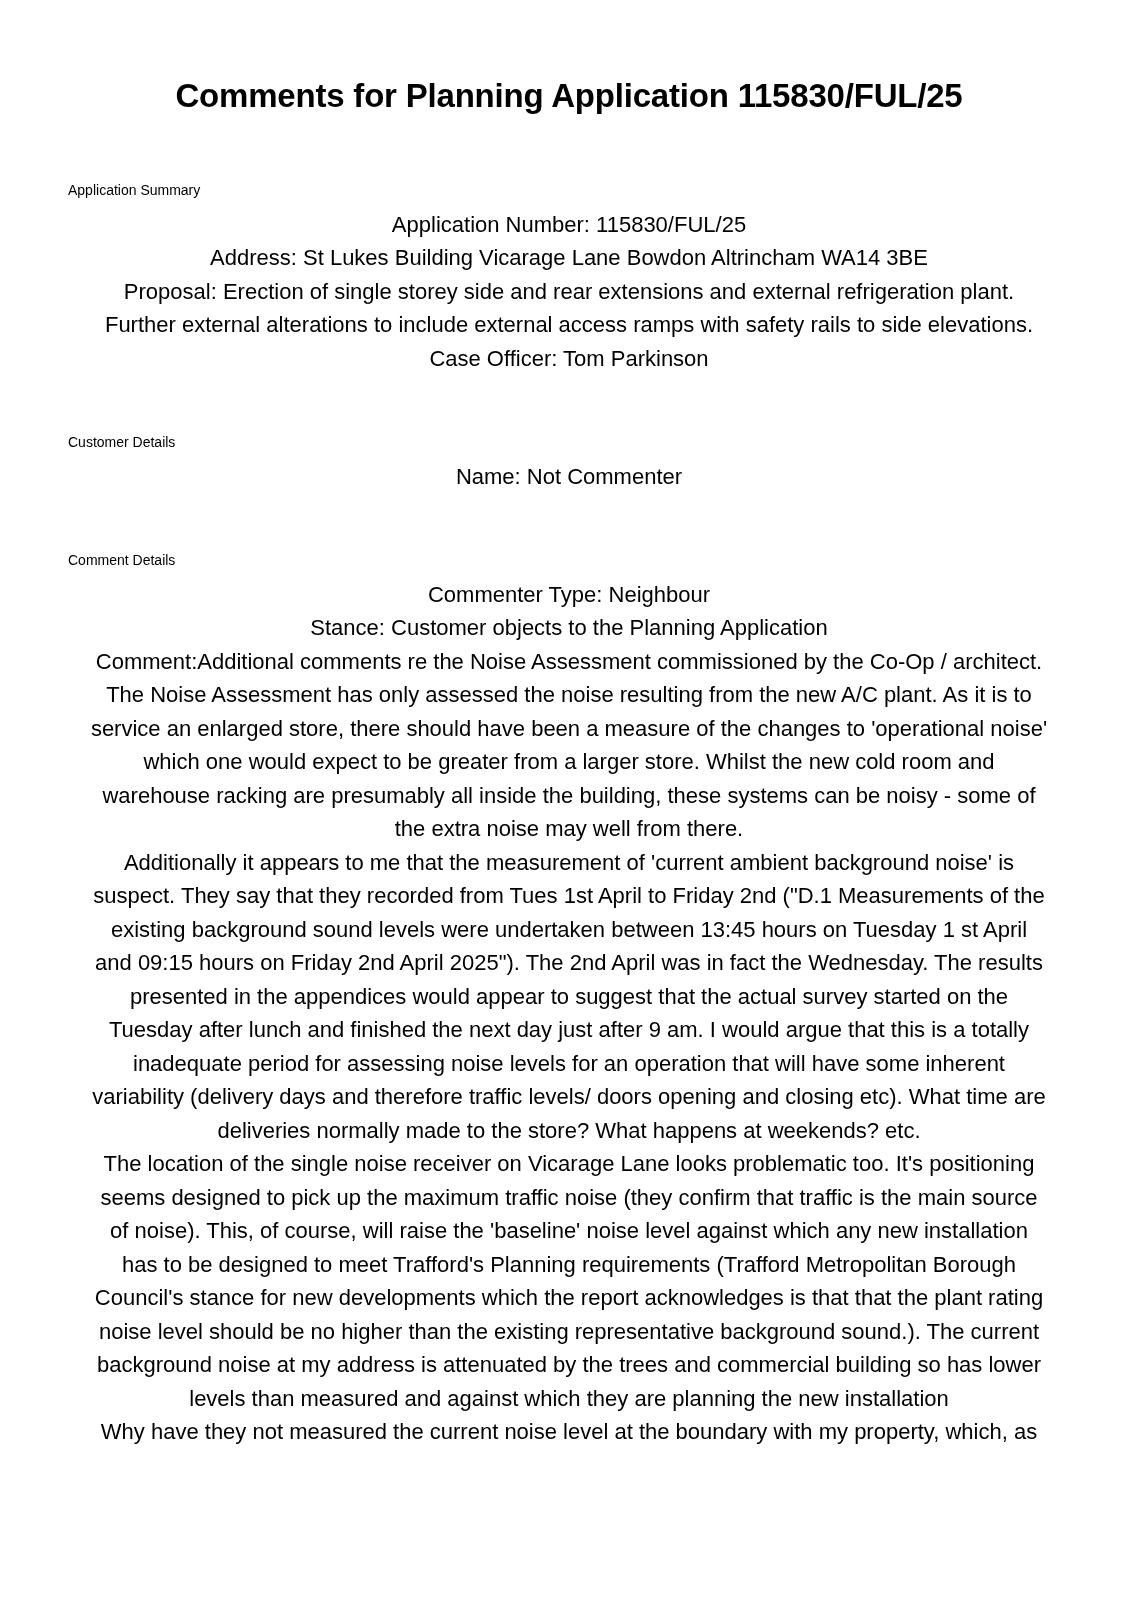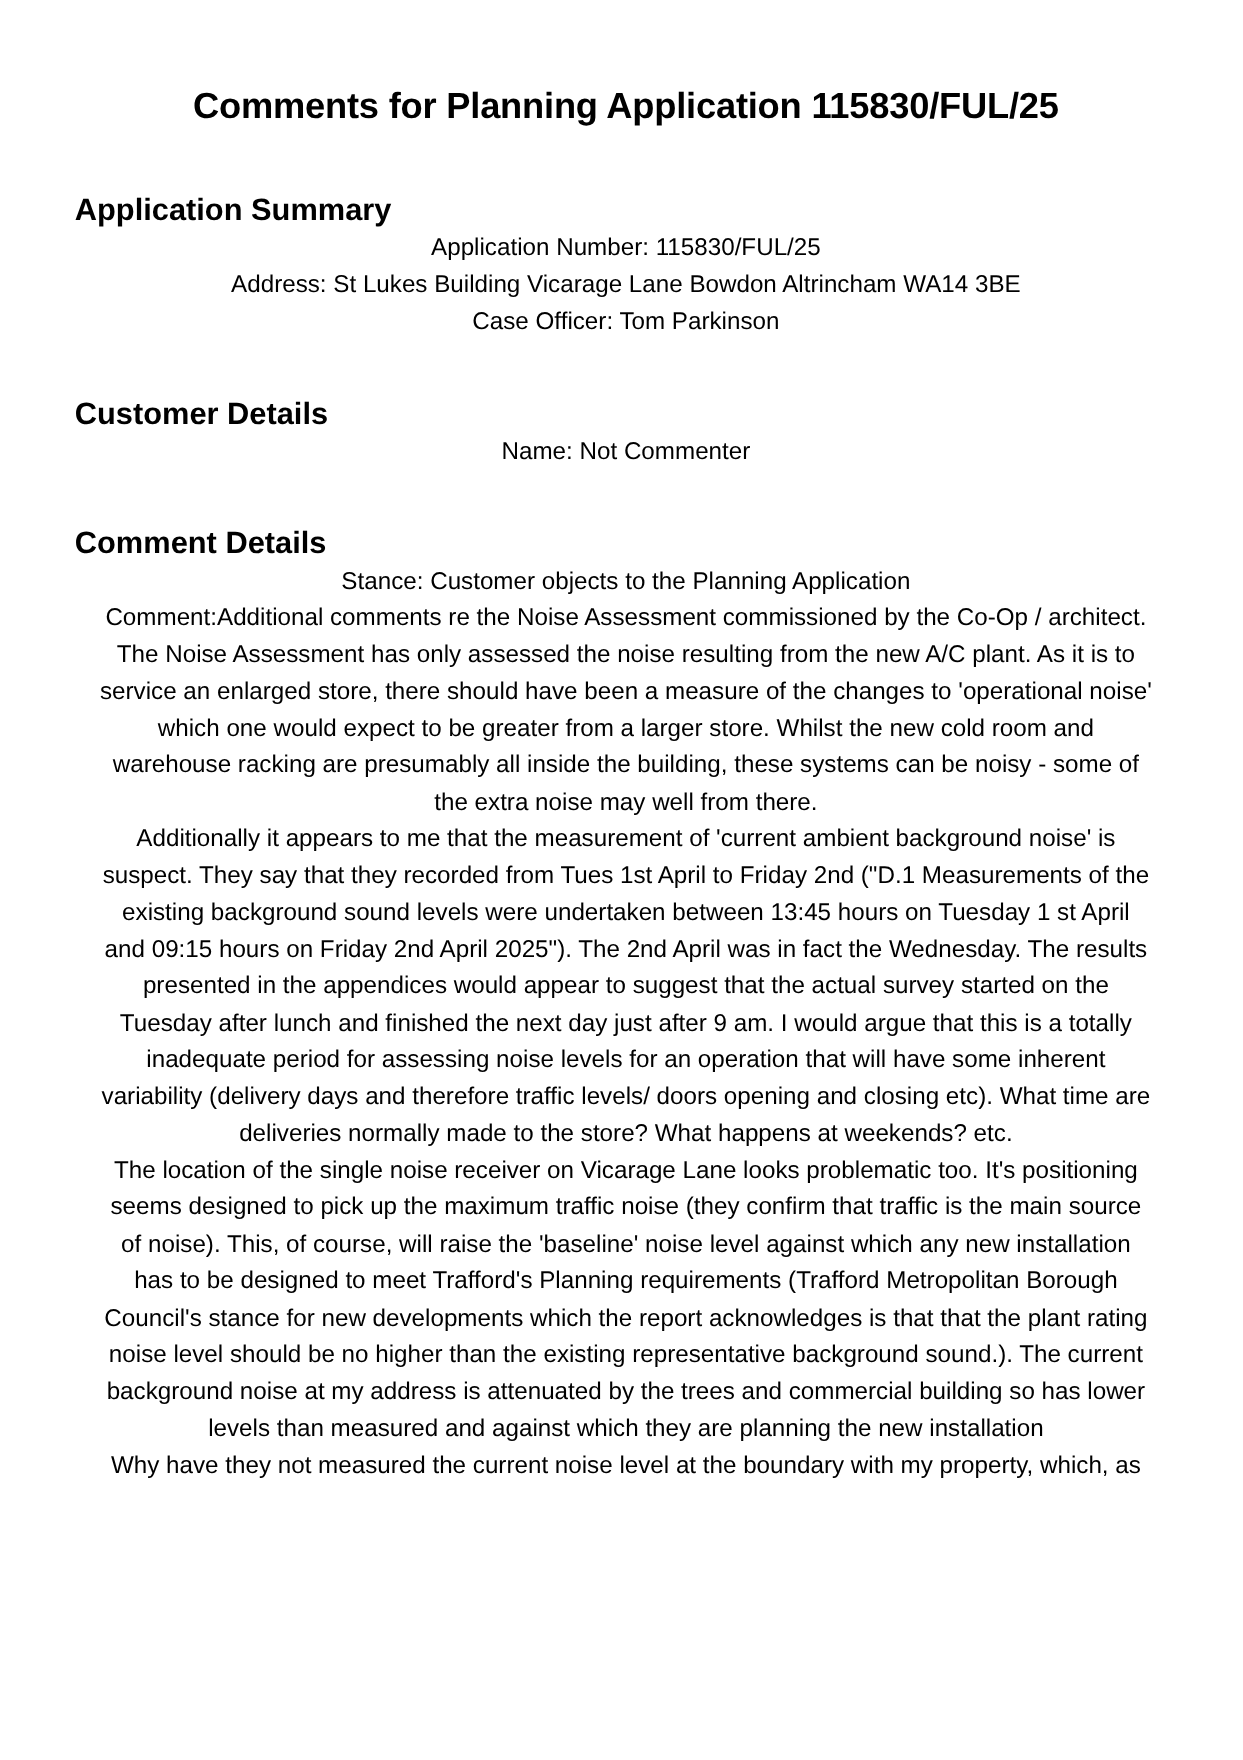--- a/index.html
+++ b/index.html
@@ -24,53 +24,56 @@
     font-size: 33px;
     line-height: 40px;
     font-weight: 700;
     text-align: center;
     margin: 0;
     letter-spacing: -0.2px;
   }
   .sec { margin-top: 51px; }
   .sec-first { margin-top: 58px; }
   .heading {
-    font-size: 28px;
+    font-size: 14px;
     line-height: 33.5px;
-    font-weight: 700;
+    font-weight: 400;
     margin: 0;
   }
   .field {
     margin: 0;
     max-width: 1002px;
     text-align: center;
   }
   .val { white-space: pre-line; }
 </style>
 </head>
 <body>
 
 <main class="page">
 
   <h1 class="title">Comments for Planning Application 115830/FUL/25</h1>
 
   <section class="sec sec-first">
     <h2 class="heading">Application Summary</h2>
     <p class="field"><span class="lbl">Application Number: </span><span class="val">115830/FUL/25</span></p>
     <p class="field"><span class="lbl">Address: </span><span class="val">St Lukes Building Vicarage Lane Bowdon Altrincham WA14 3BE</span></p>
+    <p class="field"><span class="lbl">Proposal: </span><span class="val">Erection of single storey side and rear extensions and external refrigeration plant.
+Further external alterations to include external access ramps with safety rails to side elevations.</span></p>
     <p class="field"><span class="lbl">Case Officer: </span><span class="val">Tom Parkinson</span></p>
   </section>
 
   <section class="sec">
     <h2 class="heading">Customer Details</h2>
     <p class="field"><span class="lbl">Name: </span><span class="val">Not Commenter</span></p>
   </section>
 
   <section class="sec">
     <h2 class="heading">Comment Details</h2>
+    <p class="field"><span class="lbl">Commenter Type: </span><span class="val">Neighbour</span></p>
     <p class="field"><span class="lbl">Stance: </span><span class="val">Customer objects to the Planning Application</span></p>
     <p class="field"><span class="lbl">Comment:</span><span class="val">Additional comments re the Noise Assessment commissioned by the Co-Op / architect.
 The Noise Assessment has only assessed the noise resulting from the new A/C plant. As it is to
 service an enlarged store, there should have been a measure of the changes to 'operational noise'
 which one would expect to be greater from a larger store. Whilst the new cold room and
 warehouse racking are presumably all inside the building, these systems can be noisy - some of
 the extra noise may well from there.
 Additionally it appears to me that the measurement of 'current ambient background noise' is
 suspect. They say that they recorded from Tues 1st April to Friday 2nd ("D.1 Measurements of the
 existing background sound levels were undertaken between 13:45 hours on Tuesday 1 st April

